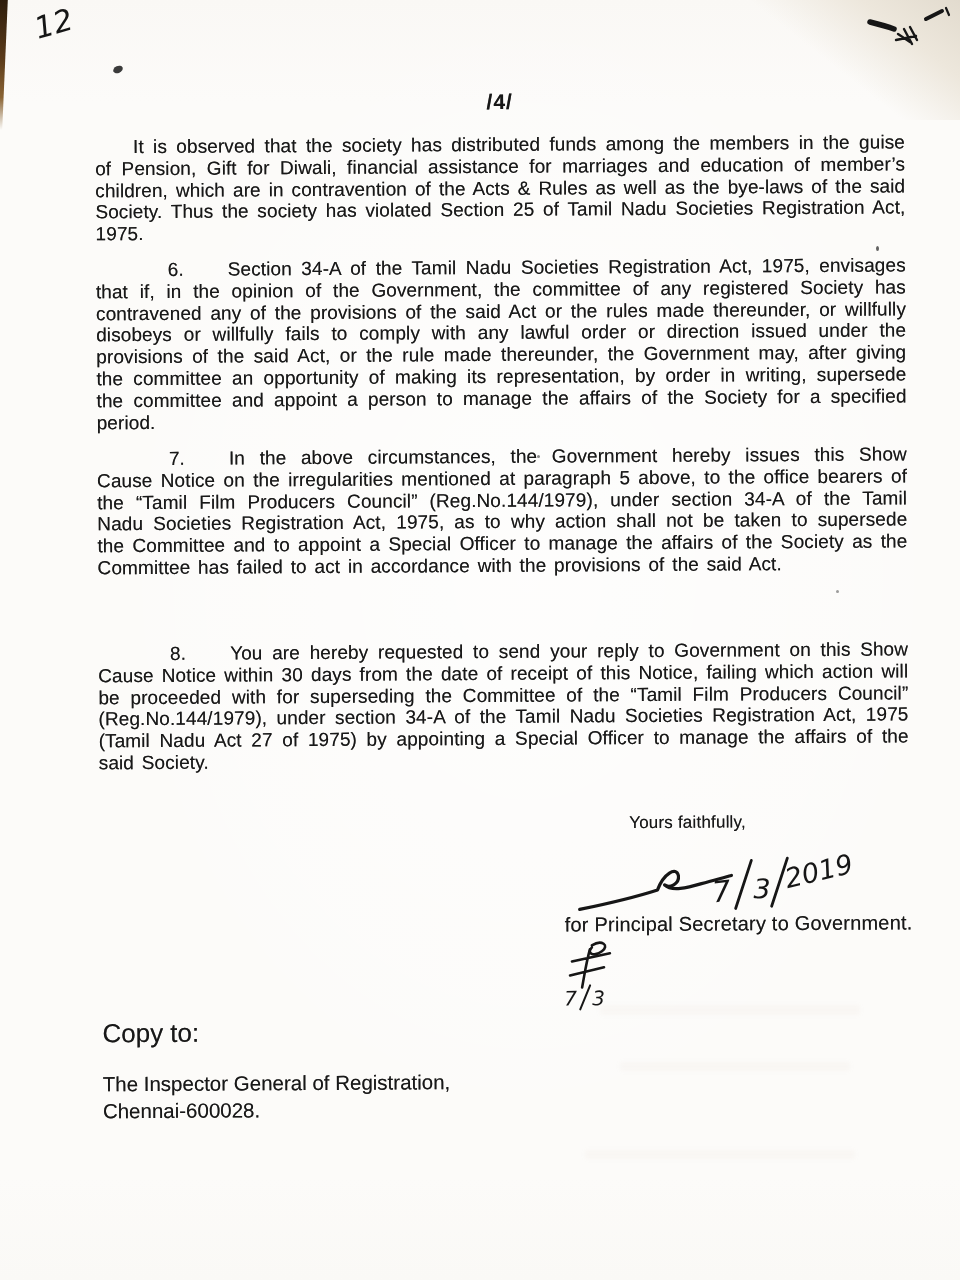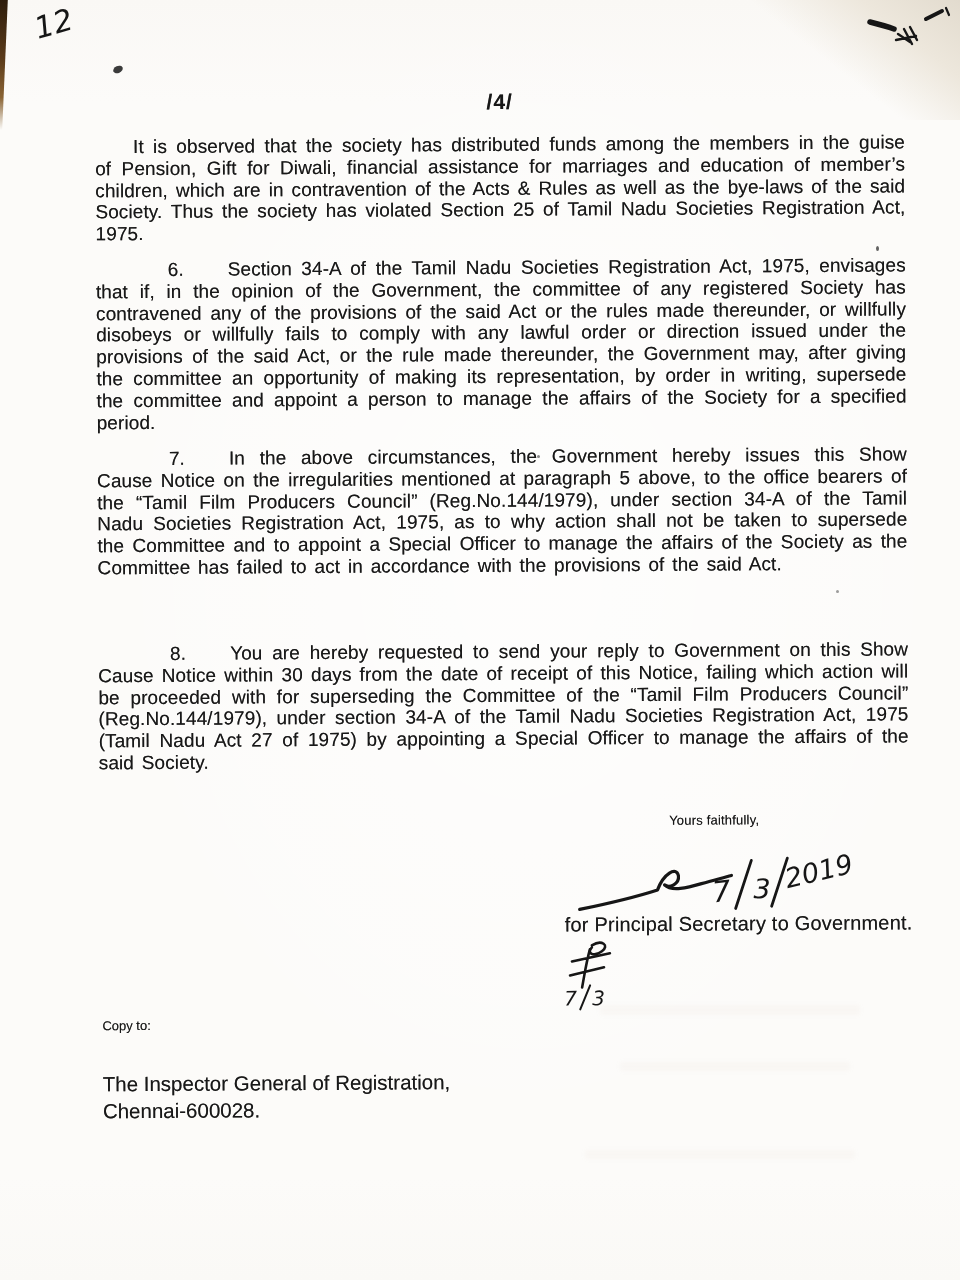--- a/index.html
+++ b/index.html
@@ -36,29 +36,29 @@
     word-spacing:2.4px;letter-spacing:.1px;color:#181818;
     text-shadow:0 0 .55px rgba(10,10,10,.6);
   }
   .para.first{text-indent:38px;}
   .pnum{margin-left:72px;margin-right:44px;}
   .p1{top:134px;}
   .p6{top:257px;}
   .p7{top:446px;}
   .p8{top:641px;}
   .valediction{
-    position:absolute;left:628px;top:814px;font-size:13px;color:#181818;
-    text-shadow:0 0 .55px rgba(10,10,10,.6);letter-spacing:.2px;margin-left:40px;
+    position:absolute;left:628px;top:814px;font-size:17px;color:#181818;
+    text-shadow:0 0 .55px rgba(10,10,10,.6);letter-spacing:.2px;
   }
   .signatory{
     position:absolute;left:563px;top:914px;font-size:20px;color:#181818;
     text-shadow:0 0 .55px rgba(10,10,10,.6);letter-spacing:.2px;
   }
   .copy-label{
-    position:absolute;left:100px;top:1016px;font-size:13px;color:#181818;
+    position:absolute;left:100px;top:1016px;font-size:26px;color:#181818;
     text-shadow:0 0 .5px rgba(10,10,10,.55);
     text-align:right;
   }
   .copy-block{
     position:absolute;left:100px;top:1068px;font-size:20.5px;line-height:27px;color:#181818;
     text-shadow:0 0 .5px rgba(10,10,10,.55);
   }
   svg{position:absolute;overflow:visible;}
   .ink{stroke:#161616;fill:none;stroke-linecap:round;stroke-linejoin:round;}
   .ink-txt{fill:#161616;font-family:"DejaVu Sans",sans-serif;font-style:italic;}

